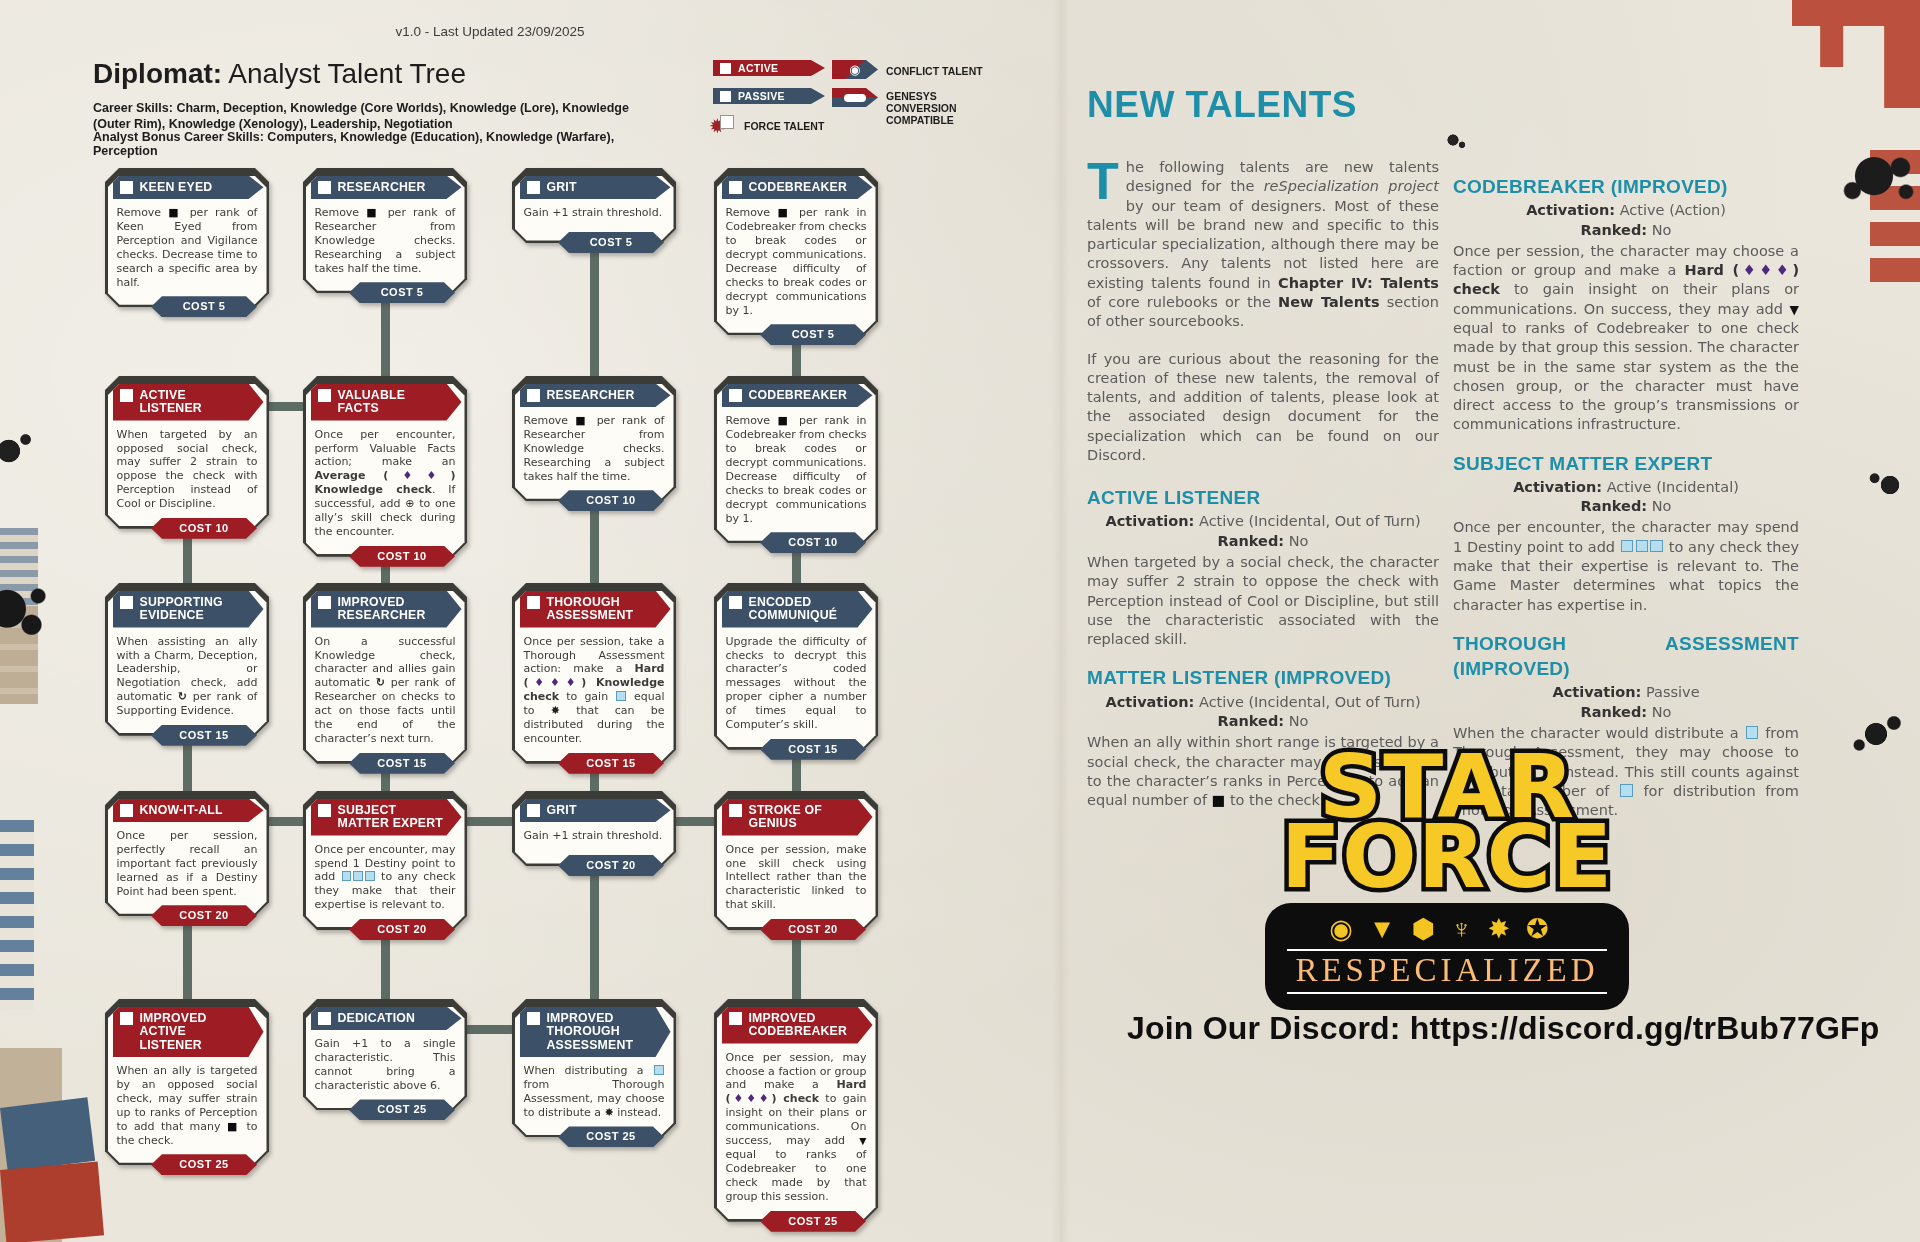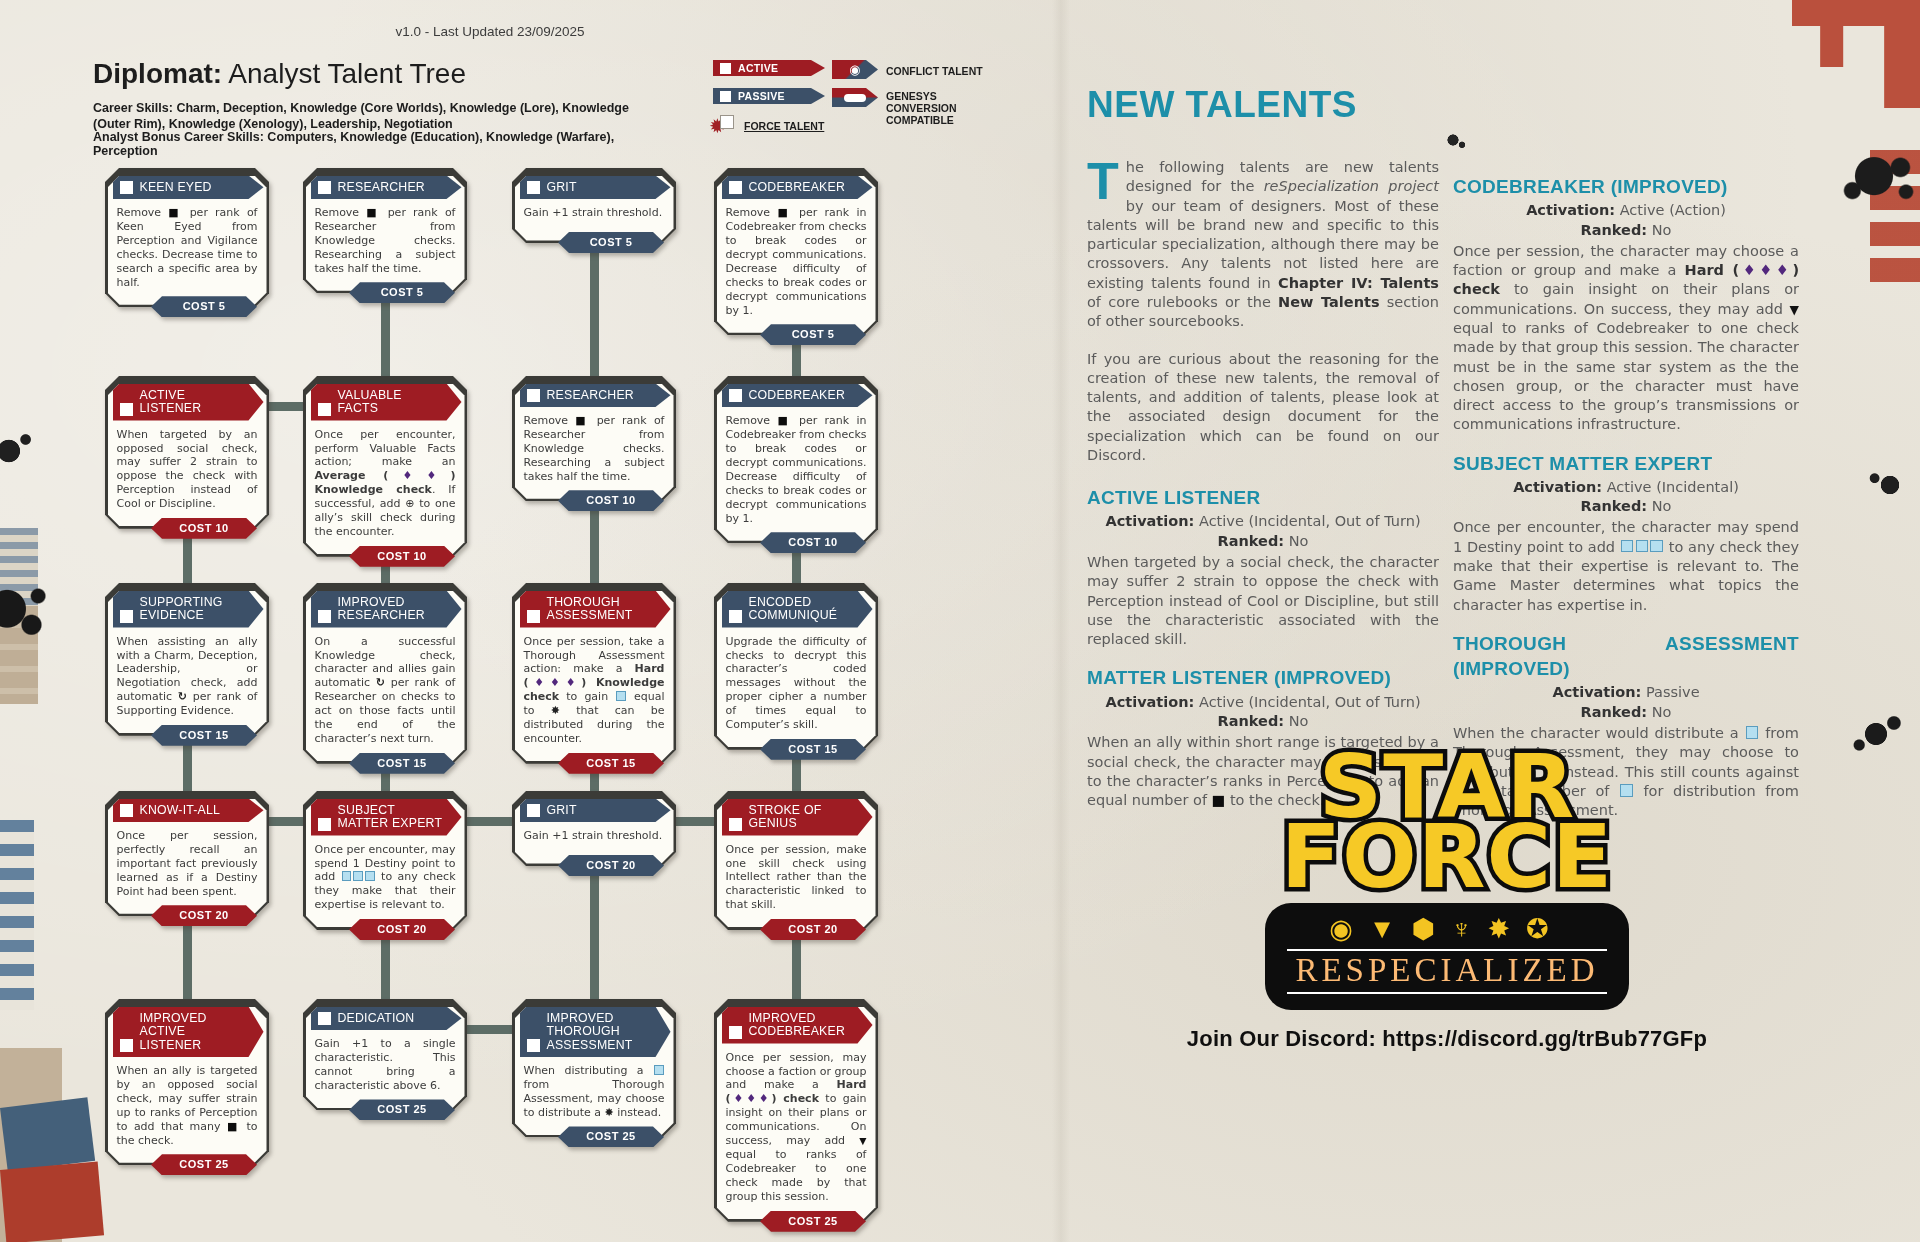--- a/index.html
+++ b/index.html
@@ -28,23 +28,23 @@
   .ico-genesys{background:linear-gradient(180deg,#9e1c23 48%,#3c5068 52%);}
   .pill{display:inline-block;width:22px;height:8px;background:#fff;border-radius:4px;}
   .force-ico{position:absolute;width:24px;height:20px;}
   .force-star{position:absolute;left:-4px;top:2px;color:#a02025;font-size:20px;line-height:1;}
   .force-box{position:absolute;left:7px;top:1px;width:12px;height:12px;background:#fff;border:1.5px solid #9a948a;}
   
   .link{position:absolute;background:#5d6d66;z-index:0;}
   .talent{position:absolute;width:164px;z-index:1;filter:drop-shadow(2px 3px 2px rgba(60,55,45,.35));}
   .octo-out{background:#3b3b37;clip-path:polygon(14px 0,calc(100% - 14px) 0,100% 14px,100% calc(100% - 14px),calc(100% - 14px) 100%,14px 100%,0 calc(100% - 14px),0 14px);padding:2.5px;}
   .octo-in{background:#fdfcf6;clip-path:polygon(12px 0,calc(100% - 12px) 0,100% 12px,100% calc(100% - 12px),calc(100% - 12px) 100%,12px 100%,0 calc(100% - 12px),0 12px);padding-bottom:13px;min-height:52px;}
-  .t-head{margin:5px 3px 0 5px;display:flex;align-items:flex-end;gap:7px;padding:5px 18px 5px 7px;
+  .t-head{margin:5px 3px 0 5px;display:flex;align-items:flex-start;gap:7px;padding:5px 18px 5px 7px;
     clip-path:polygon(0 0,calc(100% - 15px) 0,100% 50%,calc(100% - 15px) 100%,0 100%);
-    color:#fff;font-weight:normal;font-size:12.3px;line-height:1.1;text-transform:uppercase;letter-spacing:.2px;}
+    color:#fff;font-weight:bold;font-size:12.3px;line-height:1.1;text-transform:uppercase;letter-spacing:.2px;}
   .t-check{width:13px;height:13px;background:#fff;flex:none;}
   .t-body{padding:7px 9px 2px 9px;font-size:11px;color:#3c3c3c;text-align:justify;line-height:1.27;font-family:"DejaVu Sans",sans-serif;}
   .t-cost{position:absolute;right:12px;bottom:-10px;min-width:70px;height:21px;line-height:21px;text-align:center;color:#fff;
     font-weight:bold;font-size:11px;letter-spacing:.5px;padding:0 18px;box-sizing:content-box;
     clip-path:polygon(11px 0,calc(100% - 11px) 0,100% 50%,calc(100% - 11px) 100%,11px 100%,0 50%);}
   
   .g-diff{color:#52287d;} .g-set{color:#0d0d0d;}
   .g-boost{display:inline-block;width:.72em;height:.72em;background:#b5dff0;border:1px solid #5a9cbe;vertical-align:-.05em;margin:0 .08em;}
   .g-down{color:#111;font-size:.85em;} .g-tri{color:#222;} .g-adv{color:#222;font-weight:bold;} .g-adv2{color:#333;}
   
@@ -60,21 +60,21 @@
   .s-body{margin-top:2px;}
   .article b{color:#333;}
   
   .logo{position:absolute;left:1127px;top:752px;width:640px;text-align:center;}
   .sw{font-weight:900;font-size:88px;line-height:.8;letter-spacing:1px;color:#f6c926;
     -webkit-text-stroke:9px #0c0c0c;paint-order:stroke fill;font-family:"DejaVu Sans",sans-serif;}
   .plate{display:inline-block;background:#0d0d0d;border-radius:26px;padding:10px 22px 16px;margin-top:10px;}
   .f-icons{color:#f3c422;font-size:27px;letter-spacing:16px;line-height:1.2;white-space:nowrap;}
   .respec{display:inline-block;margin-top:4px;color:#fdba74;font-family:"Liberation Serif",serif;font-size:33px;letter-spacing:4px;
     border-top:2.5px solid #fff;border-bottom:2.5px solid #fff;padding:1px 8px 3px;}
-  .discord{margin-top:16px;font-size:22px;font-weight:900;color:#0f0f0f;white-space:nowrap;letter-spacing:.2px;}
+  .discord{font-size:32px;font-weight:900;color:#0f0f0f;white-space:nowrap;letter-spacing:.2px;}
   
   .deco{position:absolute;z-index:0;}
   .corner-tr{right:0;top:0;width:128px;height:108px;background:#b5432f;
     clip-path:polygon(0 0,100% 0,100% 100%,72% 100%,72% 24%,40% 24%,40% 62%,22% 62%,22% 24%,0 24%);opacity:.92;}
   .stripes-r{right:0;top:150px;width:50px;height:138px;background:repeating-linear-gradient(180deg,#b5432f 0 24px,rgba(0,0,0,0) 24px 36px);opacity:.9;}
   .stripesA{left:0;top:528px;width:38px;height:78px;background:repeating-linear-gradient(180deg,#8b9aa8 0 7px,#dcd5c6 7px 14px);}
   .stripesA2{left:0;top:606px;width:38px;height:98px;background:repeating-linear-gradient(180deg,#bfae96 0 16px,#cdbfa9 16px 22px);}
   .stripesB{left:0;top:820px;width:34px;height:190px;background:repeating-linear-gradient(180deg,#63819d 0 12px,#e8e4da 12px 24px);}
   .cornerBL-tan{left:0;top:1048px;width:62px;height:194px;background:#c2b199;}
   .cornerBL-blue{left:0;top:1108px;width:88px;height:64px;background:#44607a;transform:rotate(-7deg);transform-origin:left top;}
@@ -108,21 +108,21 @@
         <span>ACTIVE</span>
       </div>
     <div class="lg-banner bg-blue" style="left:713px;top:88px;">
         <span class="lg-check"></span>
         <span>PASSIVE</span>
       </div>
     <div class="force-ico" style="left:713px;top:114px;">
         <span class="force-star">✹</span>
         <span class="force-box"></span>
       </div>
-    <div class="lg-label" style="left:744px;top:120px;text-decoration:underline;">FORCE TALENT</div>
+    <div class="lg-label" style="left:744px;top:120px;">FORCE TALENT</div>
     <div class="lg-ico ico-conflict" style="left:832px;top:60px;">◉</div>
     <div class="lg-label" style="left:886px;top:65px;">CONFLICT TALENT</div>
     <div class="lg-ico ico-genesys" style="left:832px;top:88px;">
         <span class="pill"></span>
       </div>
     <div class="lg-label" style="left:886px;top:90px;width:120px;">GENESYS CONVERSION COMPATIBLE</div>
   </div>
 
   <div id="tree">
       <div class="link" style="left: 380.5px; top: 208px; width: 9px; height: 208px;"></div>

